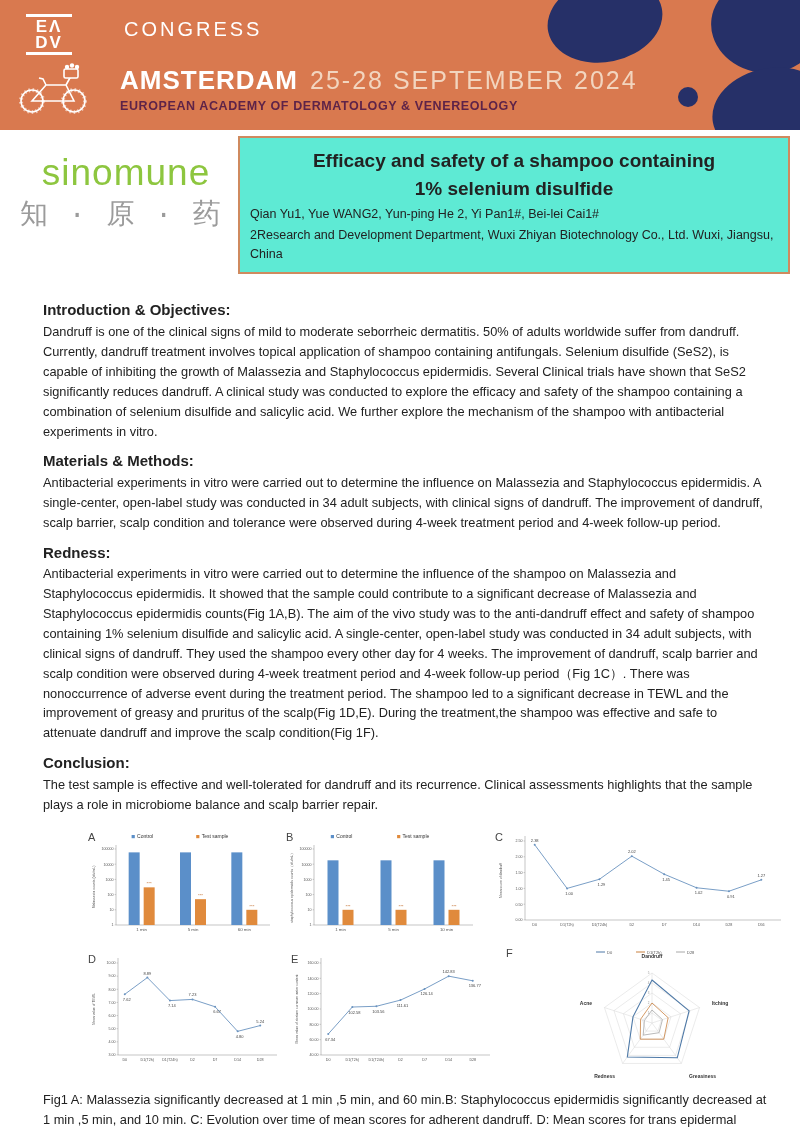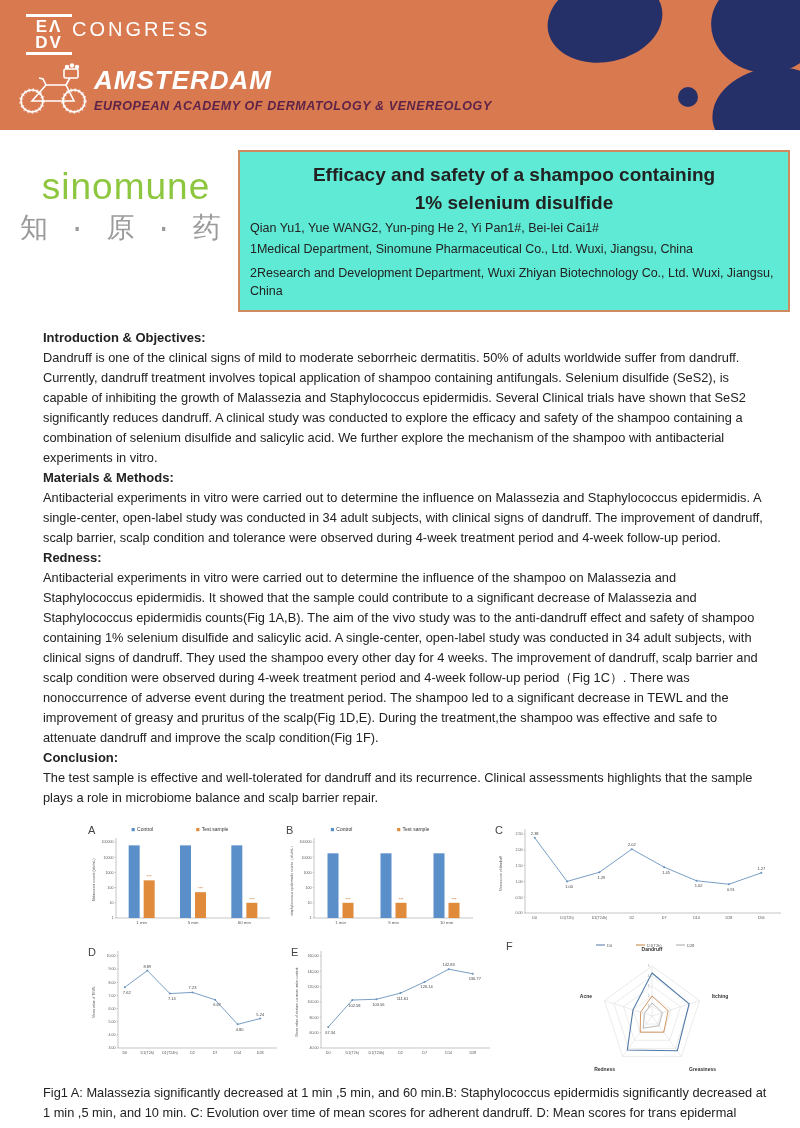--- a/index.html
+++ b/index.html
@@ -7,50 +7,50 @@
   .page {
     width:800px; height:1128px; margin:0 auto; background:#fff;
     overflow:hidden; position:relative;
     font-family:"Liberation Sans", sans-serif; color:#222;
   }
   
   .hdr {
     position:relative; height:130px; background:#d9794f; overflow:hidden;
   }
   .hdr-blobs { position:absolute; right:0; top:0; width:380px; height:130px; }
-  .eadv-row { position:relative; display:flex; align-items:flex-start; padding:14px 0 0 26px; }
+  .eadv-row { position:relative; display:flex; align-items:flex-start; padding:14px 0 0 26px;gap:32px; }
   .eadv-logo {
     width:46px; border-top:3px solid #fff; border-bottom:3px solid #fff;
     padding:2px 0 1px 0; text-align:center; color:#fff;
     font-weight:bold; font-size:17px; line-height:0.95; letter-spacing:2px;
   }
-  .congress { color:#fff; font-size:20px; letter-spacing:3px; margin:4px 0 0 0; font-weight:500; }
+  .congress { color:#fff; font-size:20px; letter-spacing:3px; margin:4px 0 0 20px; font-weight:500; }
   .banner-row { position:relative; display:flex; align-items:center; padding-left:16px; margin-top:6px; }
   .bike { width:78px; height:56px; flex:none; }
-  .city-block { margin-left:0;font-style:italic; }
+  .city-block { margin-left:26px; }
   .city-line { display:flex; align-items:baseline; }
   .city { color:#fff; font-weight:bold; font-size:26px; letter-spacing:1px; }
   .dates { color:#f2d5bf; font-size:25px; letter-spacing:2px; margin-left:12px; }
   .academy { color:#5e2348; font-weight:bold; font-size:12.5px; letter-spacing:0.6px; margin-top:3px; }
   
-  .top-band { display:flex; padding:20px 10px 0 14px; align-items:flex-start; }
+  .top-band { display:flex; padding:6px 10px 0 14px; align-items:flex-start; }
   .sino { width:218px; flex:none; padding:18px 0 0 6px; text-align:center; }
   .sino-name { color:#8dc63f; font-size:37px; font-weight:500; letter-spacing:1px; line-height:1; }
   .sino-sub { color:#b3b3b3; font-size:8.5px; letter-spacing:4.6px; margin-top:3px; }
   .sino-cn { color:#9b9b9b; font-size:28px; letter-spacing:2px; margin-top:4px; white-space:nowrap;font-family:Liberation Mono, monospace; }
   .title-box {
     flex:1; border:2px solid #cf8a5f; margin-left:6px; padding:8px 10px 9px 10px; background:#5eead4;
   }
   .t1 { text-align:center; font-weight:bold; font-size:19px; line-height:1.55; }
   .t2 { text-align:center; font-weight:bold; font-size:19px; line-height:1.45; }
   .authors { text-align:left; font-size:12.5px; margin-top:4px; }
   .affil { font-size:12.5px; margin-top:5px; line-height:1.5; }
   
   .bodytext { padding:16px 32px 0 43px; }
-  .sec-h { font-weight:bold; font-size:13px; line-height:1.55; }
+  .sec-h { font-weight:bold; font-size:15px; line-height:1.55;margin-top:8px; }
   .sec-p { font-size:12.8px; line-height:1.56; text-align:left; }
   
   .charts { padding:14px 0 0 86px; }
   .chart-row { display:flex; align-items:flex-start; }
   .chart-row + .chart-row { margin-top:10px; }
   .chart { position:relative; }
   .chart svg { position:absolute; inset:0; }
   .chart-letter { position:absolute; left:2px; top:2px; font-size:11px; color:#444; z-index:2; }
   
   .caption { padding:10px 32px 0 43px; font-size:12.8px; line-height:1.6; }
@@ -84,36 +84,36 @@
         <path d="M30 24 L27 18 L23 17"></path>
         <path d="M50 24 L55 15 M51 15 L59 15"></path>
         <rect x="48" y="8" width="14" height="9" rx="1.5" fill="#d9794f"></rect>
         <circle cx="51" cy="6" r="2.2" fill="#fff" stroke="none"></circle>
         <circle cx="56" cy="4.5" r="2.2" fill="#fff" stroke="none"></circle>
         <circle cx="61" cy="6" r="2.2" fill="#fff" stroke="none"></circle>
       </svg>
       <div class="city-block">
         <div class="city-line">
           <span class="city">AMSTERDAM</span>
+          <span class="dates">25-28 SEPTEMBER 2024</span>
         </div>
         <div class="academy">EUROPEAN ACADEMY OF DERMATOLOGY &amp; VENEREOLOGY</div>
       </div>
     </div>
   </div>
 
   <div class="top-band">
     <div class="sino">
       <div class="sino-name">sinomune</div>
       <div class="sino-cn">知 · 原 · 药 · 业</div>
     </div>
     <div class="title-box">
       <div class="t1">Efficacy and safety of a shampoo containing</div>
       <div class="t2">1% selenium disulfide</div>
       <div class="authors">Qian Yu1, Yue WANG2, Yun-ping He 2, Yi Pan1#, Bei-lei Cai1#</div>
-      <div class="affil">1Medical Department, Sinomune Pharmaceutical Co., Ltd. Wuxi, Jiangsu, China</div>
       <div class="affil">2Research and Development Department, Wuxi Zhiyan Biotechnology Co., Ltd. Wuxi, Jiangsu, China</div>
     </div>
   </div>
 
   <div class="bodytext">
     <div class="sec-h">Introduction &amp; Objectives:</div>
     <div class="sec-p">Dandruff is one of the clinical signs of mild to moderate seborrheic dermatitis. 50% of adults worldwide suffer from dandruff. Currently, dandruff treatment involves topical application of shampoo containing antifungals. Selenium disulfide (SeS2), is capable of inhibiting the growth of Malassezia and Staphylococcus epidermidis. Several Clinical trials have shown that SeS2 significantly reduces dandruff. A clinical study was conducted to explore the efficacy and safety of the shampoo containing a combination of selenium disulfide and salicylic acid. We further explore the mechanism of the shampoo with antibacterial experiments in vitro.</div>
     <div class="sec-h">Materials &amp; Methods:</div>
     <div class="sec-p">Antibacterial experiments in vitro were carried out to determine the influence on Malassezia and Staphylococcus epidermidis. A single-center, open-label study was conducted in 34 adult subjects, with clinical signs of dandruff. The improvement of dandruff, scalp barrier, scalp condition and tolerance were observed during 4-week treatment period and 4-week follow-up period.</div>
     <div class="sec-h">Redness:</div>

